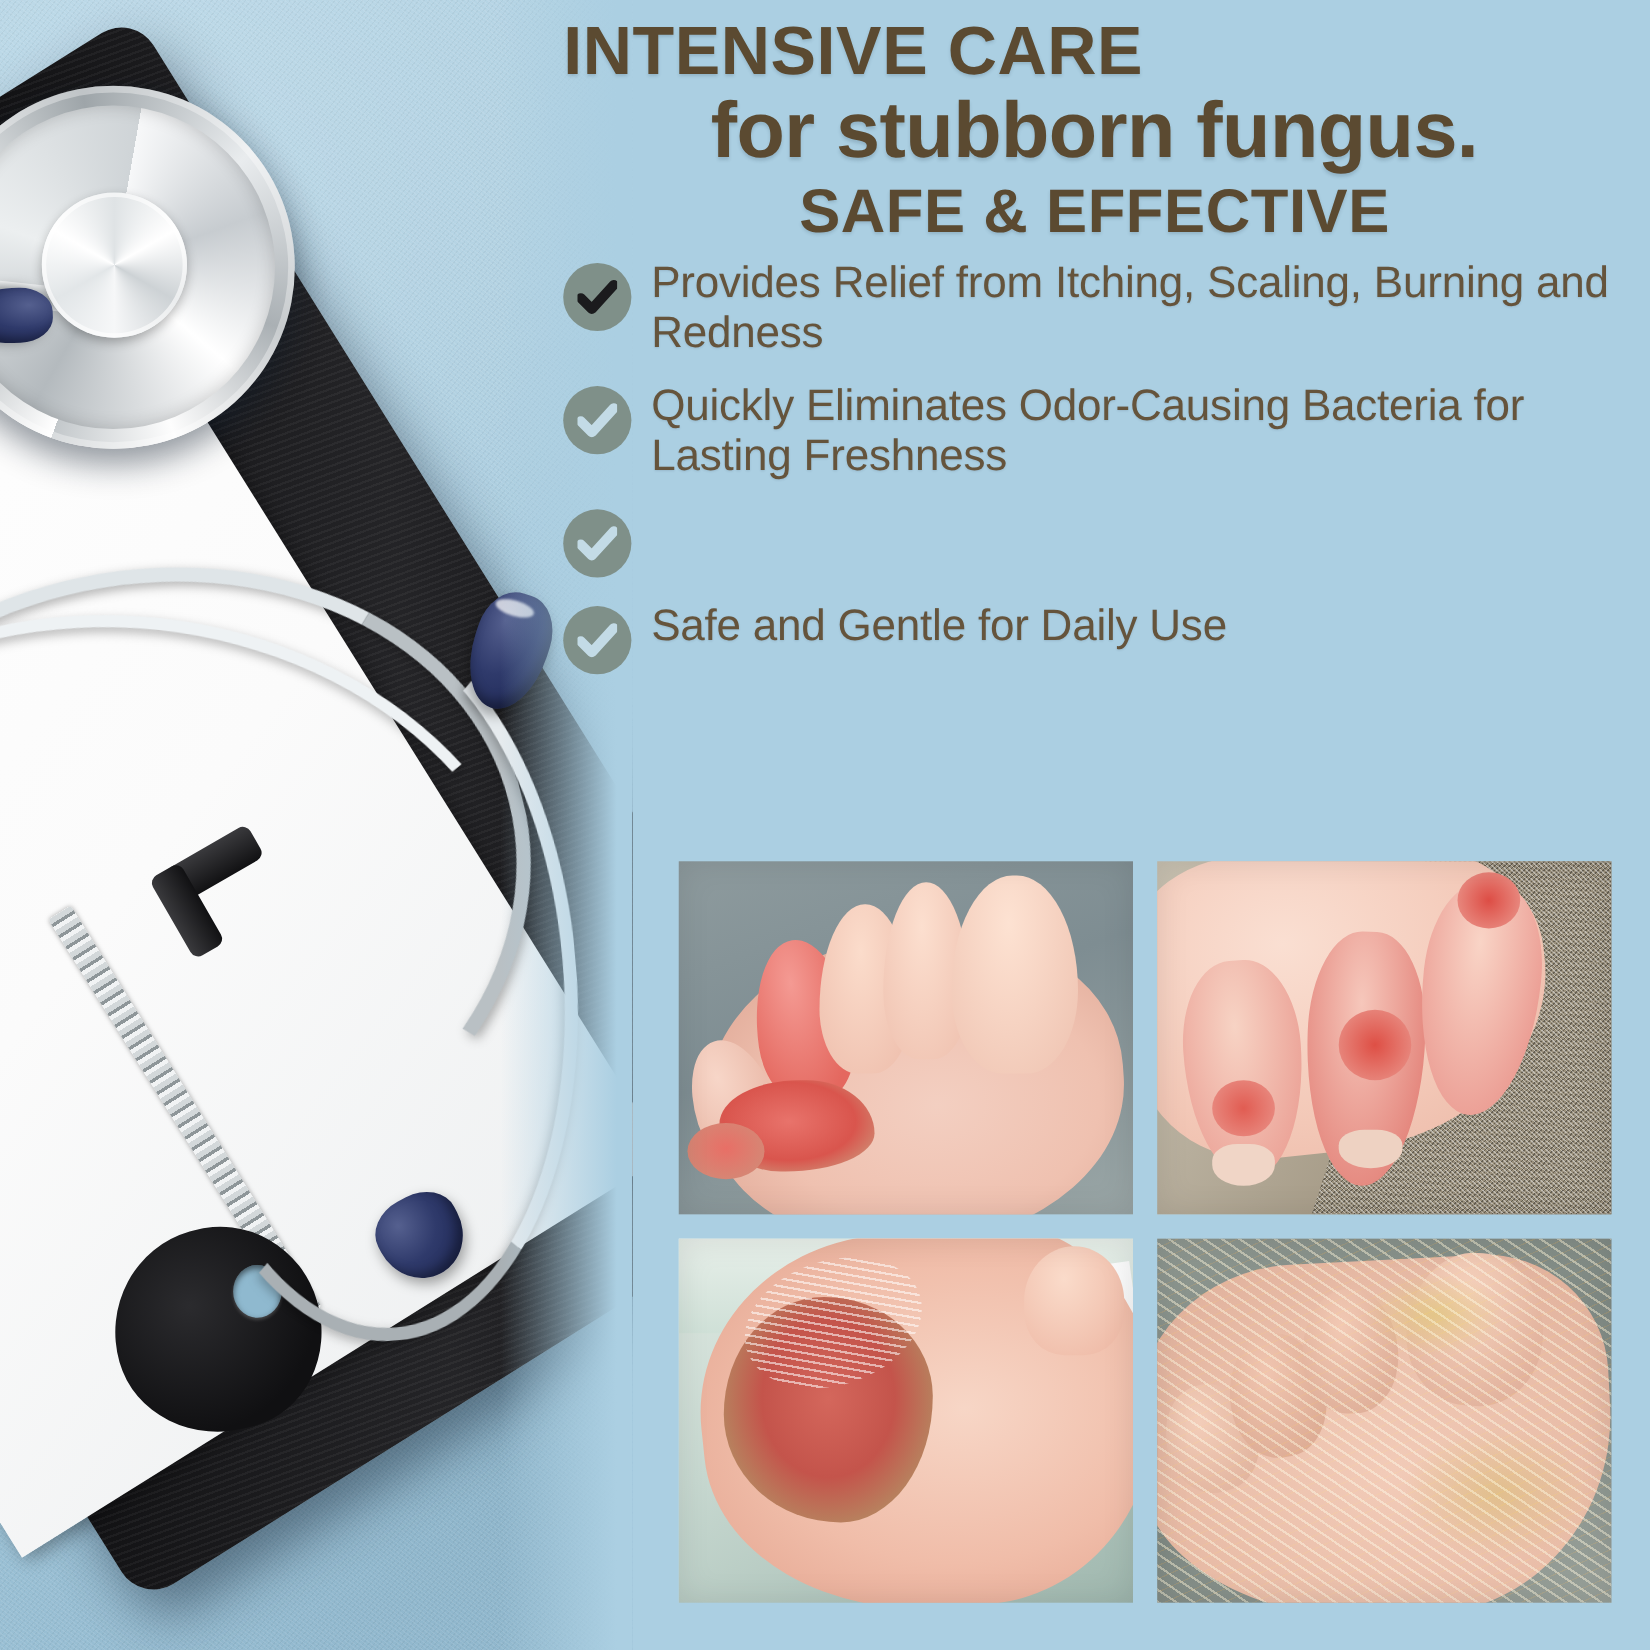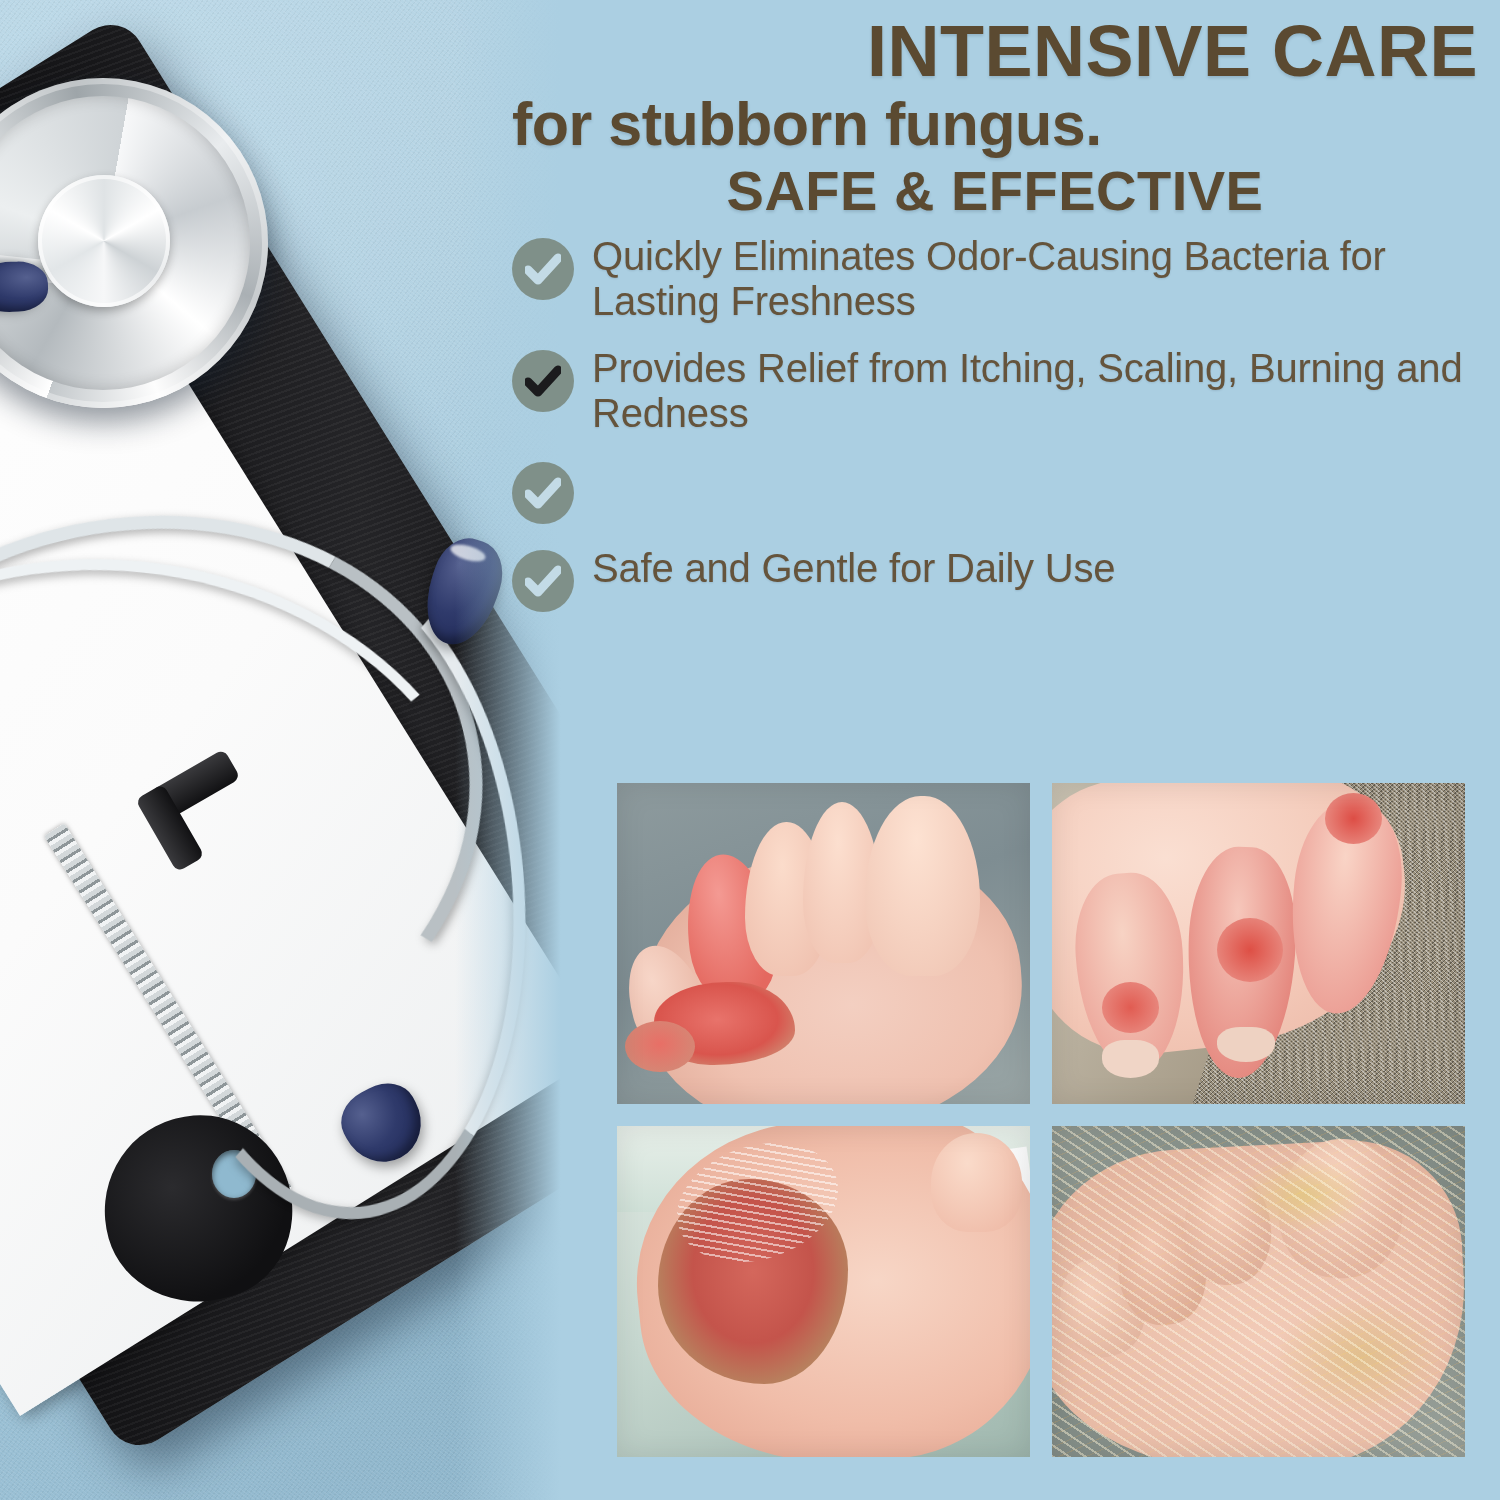--- a/index.html
+++ b/index.html
@@ -157,22 +157,22 @@
     padding:0 22px 0 0;
     color:#5b4a31;
     letter-spacing:-0.5px;
   }
   .hl-line{
     font-weight:bold;
     line-height:.94;
     text-shadow:0 2px 3px rgba(40,60,80,.18);
     white-space:nowrap;
   }
-  .hl1{font-size:72px;text-align:right;padding-top:18px;letter-spacing:.5px;}
-  .hl2{font-size:61px;text-align:left;padding-top:10px;letter-spacing:-.5px;}
+  .hl1{font-size:62px;text-align:left;padding-top:18px;letter-spacing:.5px;}
+  .hl2{font-size:72px;text-align:center;padding-top:10px;letter-spacing:-.5px;}
   .hl3{font-size:56px;text-align:center;padding-top:12px;letter-spacing:.5px;}
 
   
   .bullets{margin-top:16px;}
   .bullet{
     display:flex;align-items:flex-start;gap:18px;
     margin-bottom:22px;
   }
   .check{
     flex:0 0 auto;width:62px;height:62px;border-radius:50%;
@@ -348,33 +348,33 @@
       <div class="hl-line hl1">INTENSIVE CARE</div>
       <div class="hl-line hl2">for stubborn fungus.</div>
       <div class="hl-line hl3">SAFE &amp; EFFECTIVE</div>
     </div>
 
     <div class="bullets">
 
       <div class="bullet">
         <div class="check">
           <svg width="36" height="32" viewBox="0 0 36 32" aria-hidden="true">
+            <path d="M3 17 L13 27 L33 5" fill="none" stroke="#1b1b1d" stroke-width="9" stroke-linecap="round" stroke-linejoin="round"></path>
+          </svg>
+        </div>
+        <div class="bullet-text">Provides Relief from Itching, Scaling, Burning and Redness</div>
+      </div>
+
+      <div class="bullet">
+        <div class="check">
+          <svg width="36" height="32" viewBox="0 0 36 32" aria-hidden="true">
             <path d="M3 17 L13 27 L33 5" fill="none" stroke="#c3dbe6" stroke-width="9" stroke-linecap="round" stroke-linejoin="round"></path>
           </svg>
         </div>
         <div class="bullet-text">Quickly Eliminates Odor-Causing Bacteria for Lasting Freshness</div>
-      </div>
-
-      <div class="bullet">
-        <div class="check">
-          <svg width="36" height="32" viewBox="0 0 36 32" aria-hidden="true">
-            <path d="M3 17 L13 27 L33 5" fill="none" stroke="#1b1b1d" stroke-width="9" stroke-linecap="round" stroke-linejoin="round"></path>
-          </svg>
-        </div>
-        <div class="bullet-text">Provides Relief from Itching, Scaling, Burning and Redness</div>
       </div>
 
       <div class="bullet">
         <div class="check">
           <svg width="36" height="32" viewBox="0 0 36 32" aria-hidden="true">
             <path d="M3 17 L13 27 L33 5" fill="none" stroke="#c3dbe6" stroke-width="9" stroke-linecap="round" stroke-linejoin="round"></path>
           </svg>
         </div>
       </div>
 

